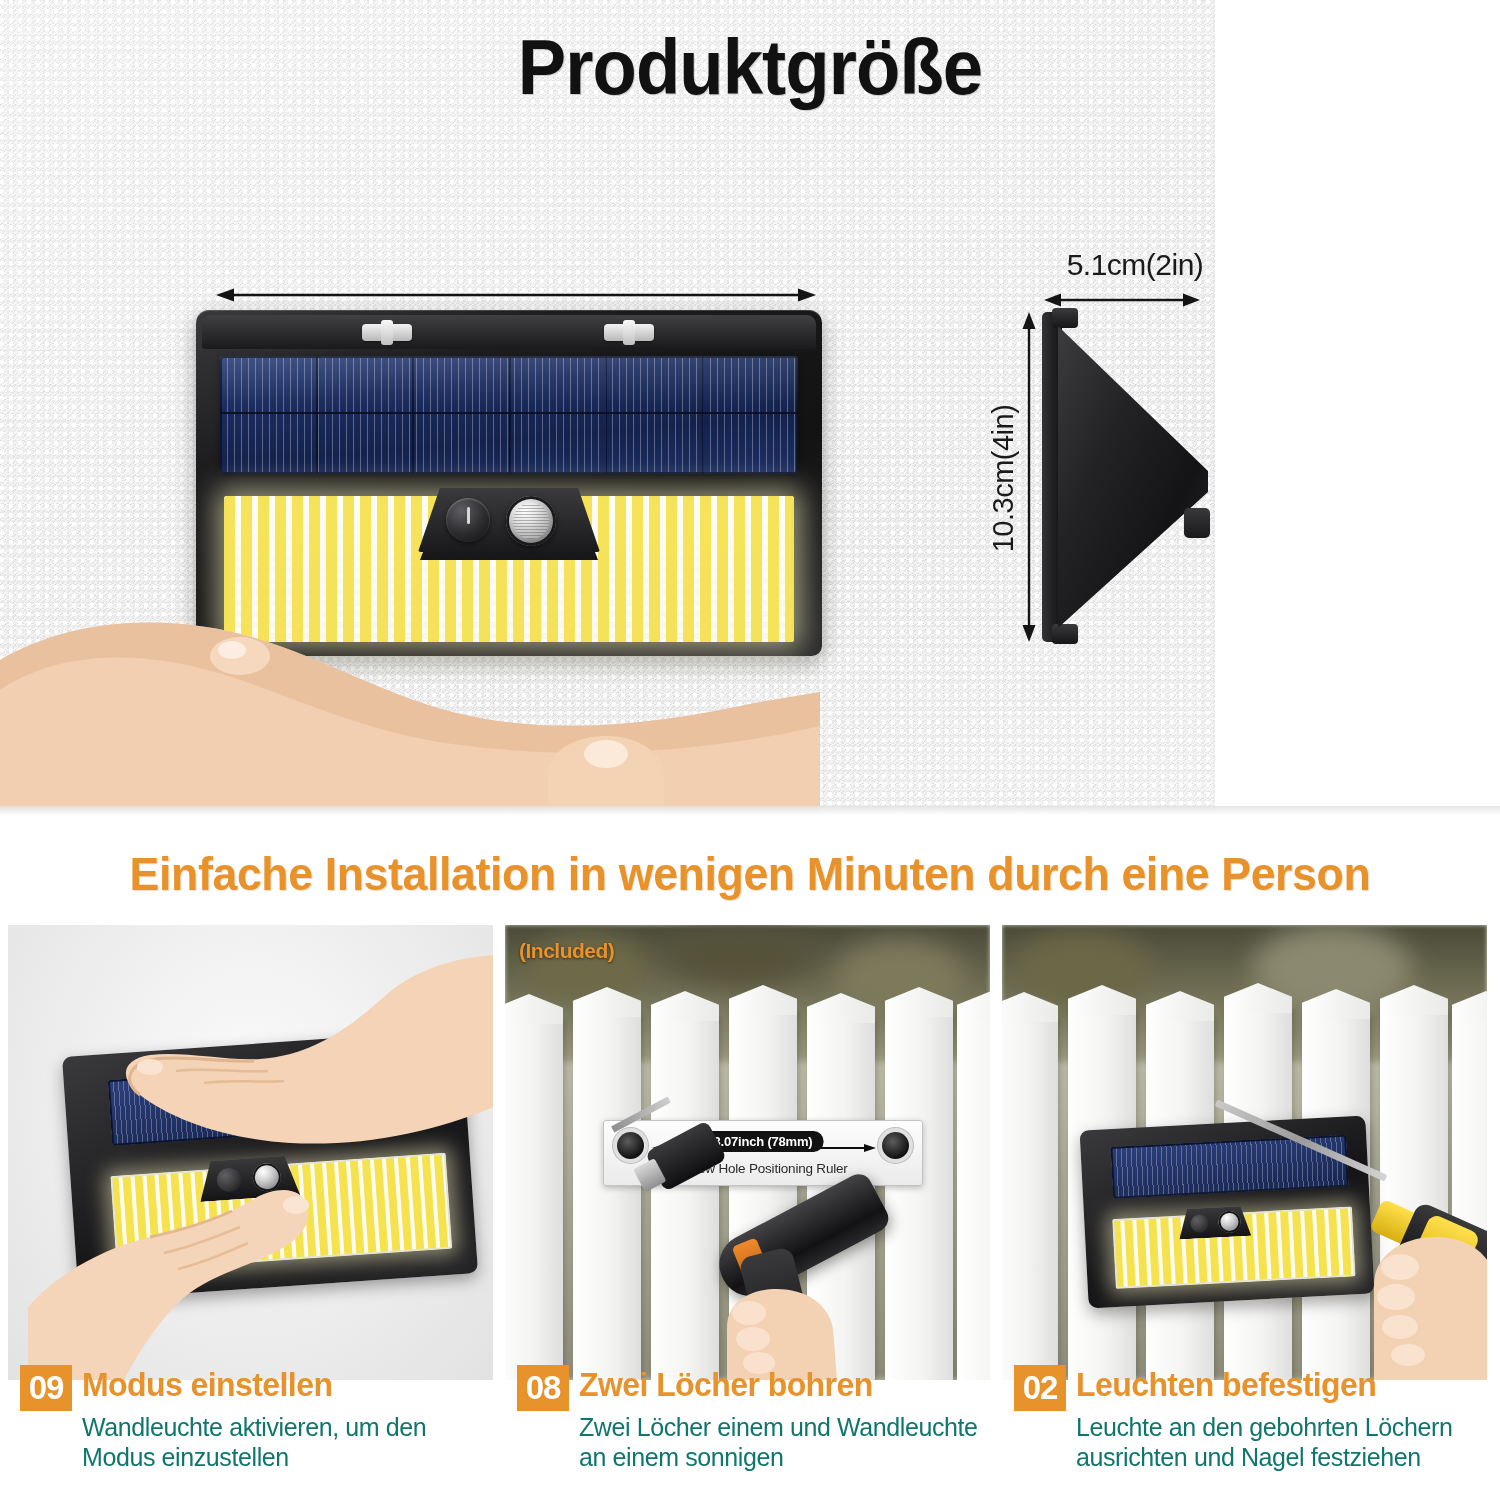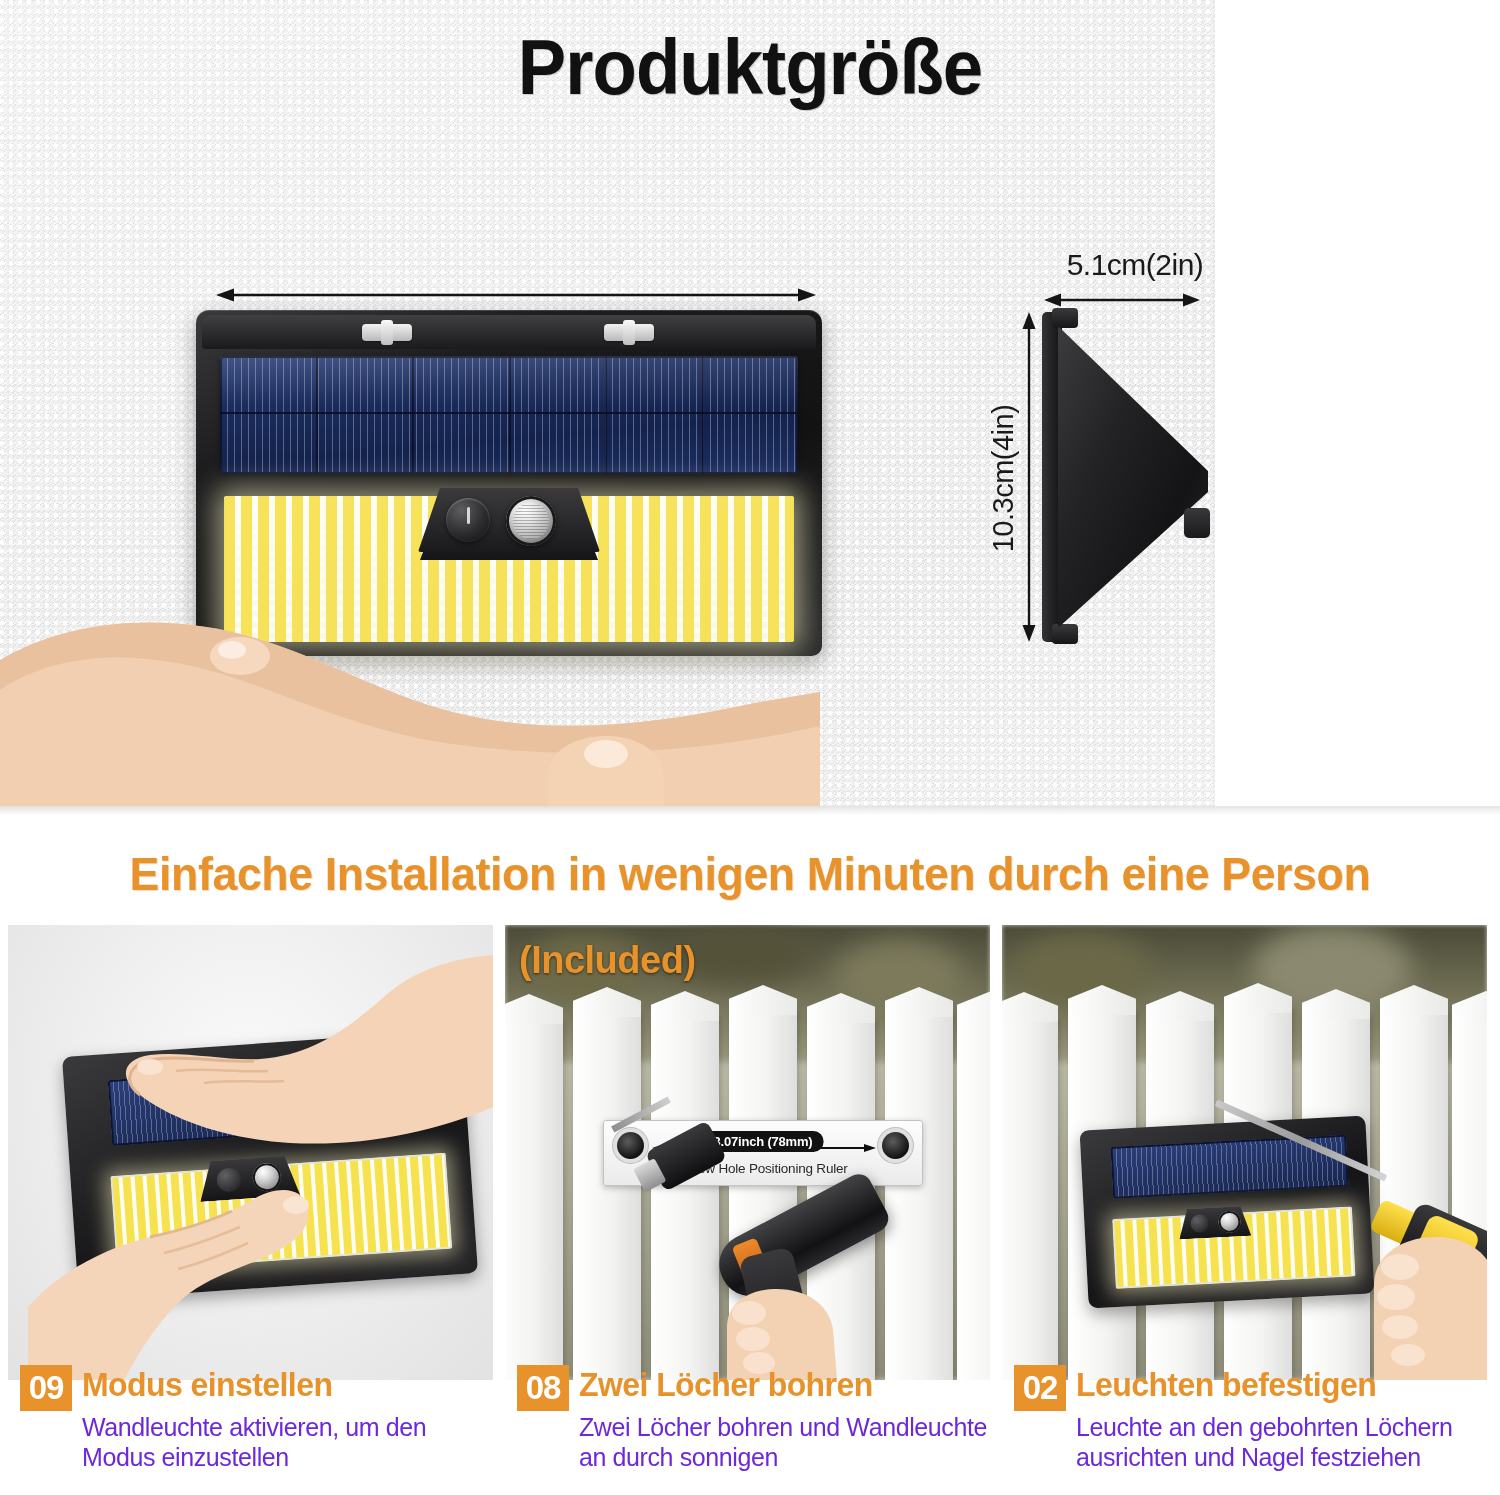--- a/index.html
+++ b/index.html
@@ -321,40 +321,40 @@
     transform:rotate(24deg);
   }
   .sd-handle:after{
     content:""; position:absolute; left:16px; top:6px; width:54px; height:50px;
     background:linear-gradient(to bottom,#ffe04b,#e0b316); border-radius:10px;
   }
 
   
   .included-label{
     position:absolute; left:14px; top:14px;
-    font-size:38px; font-weight:bold; color:#E8922B; letter-spacing:-.5px;
+    font-size:21px; font-weight:bold; color:#E8922B; letter-spacing:-.5px;
     text-shadow:0 1px 3px rgba(0,0,0,.6);
   }
 
   
   .step-caption{ position:absolute; left:0; top:440px; width:485px; }
   .step-num{
     position:absolute; left:12px; top:0; width:52px; height:46px;
     background:#E8922B; color:#ffffff;
     font-size:33px; font-weight:bold; line-height:46px; text-align:center;
     letter-spacing:-1px;
   }
   .step-title{
     position:absolute; left:74px; top:1px; width:400px;
     font-size:33px; font-weight:bold; color:#E8922B; letter-spacing:-.6px;
     transform:scaleX(.97); transform-origin:left top;
   }
   .step-desc{
     position:absolute; left:74px; top:48px; width:408px;
-    font-size:25px; color:#6d28d9; line-height:1.18; letter-spacing:-.4px;
+    font-size:25px; color:#0f766e; line-height:1.18; letter-spacing:-.4px;
   }
 </style>
 </head>
 <body>
 
 <div id="top-section">
 
   <div id="page-title">Produktgröße</div>
 
   <svg id="dim-width-arrow" viewBox="0 0 600 16">
@@ -508,21 +508,21 @@
           <path d="M26,125 L26,72 C26,48 48,34 76,34 C106,34 128,50 132,74 L136,125 Z" fill="#f3d1b3"></path>
           <ellipse cx="48" cy="58" rx="17" ry="12" fill="#f9e1cd"></ellipse>
           <ellipse cx="52" cy="84" rx="17" ry="12" fill="#f9e1cd"></ellipse>
           <ellipse cx="58" cy="108" rx="16" ry="11" fill="#f9e1cd"></ellipse>
         </svg>
       </div>
 
       <div class="step-caption">
         <div class="step-num">08</div>
         <div class="step-title">Zwei Löcher bohren</div>
-        <div class="step-desc">Zwei Löcher bohren und Wandleuchte an durch sonnigen</div>
+        <div class="step-desc">Zwei Löcher einem und Wandleuchte an einem sonnigen</div>
       </div>
     </div>
 
     <div class="step" id="step-3">
       <div class="step-photo">
         <div class="photo-fence">
           <div class="fence-sky"></div>
           <div class="fence-blur-blob" style="left:10px;top:6px;width:140px;height:80px;background:#6b6848;"></div>
           <div class="fence-blur-blob" style="left:250px;top:0;width:160px;height:90px;background:#8b8a70;"></div>
           <div class="fence-wall"></div>

